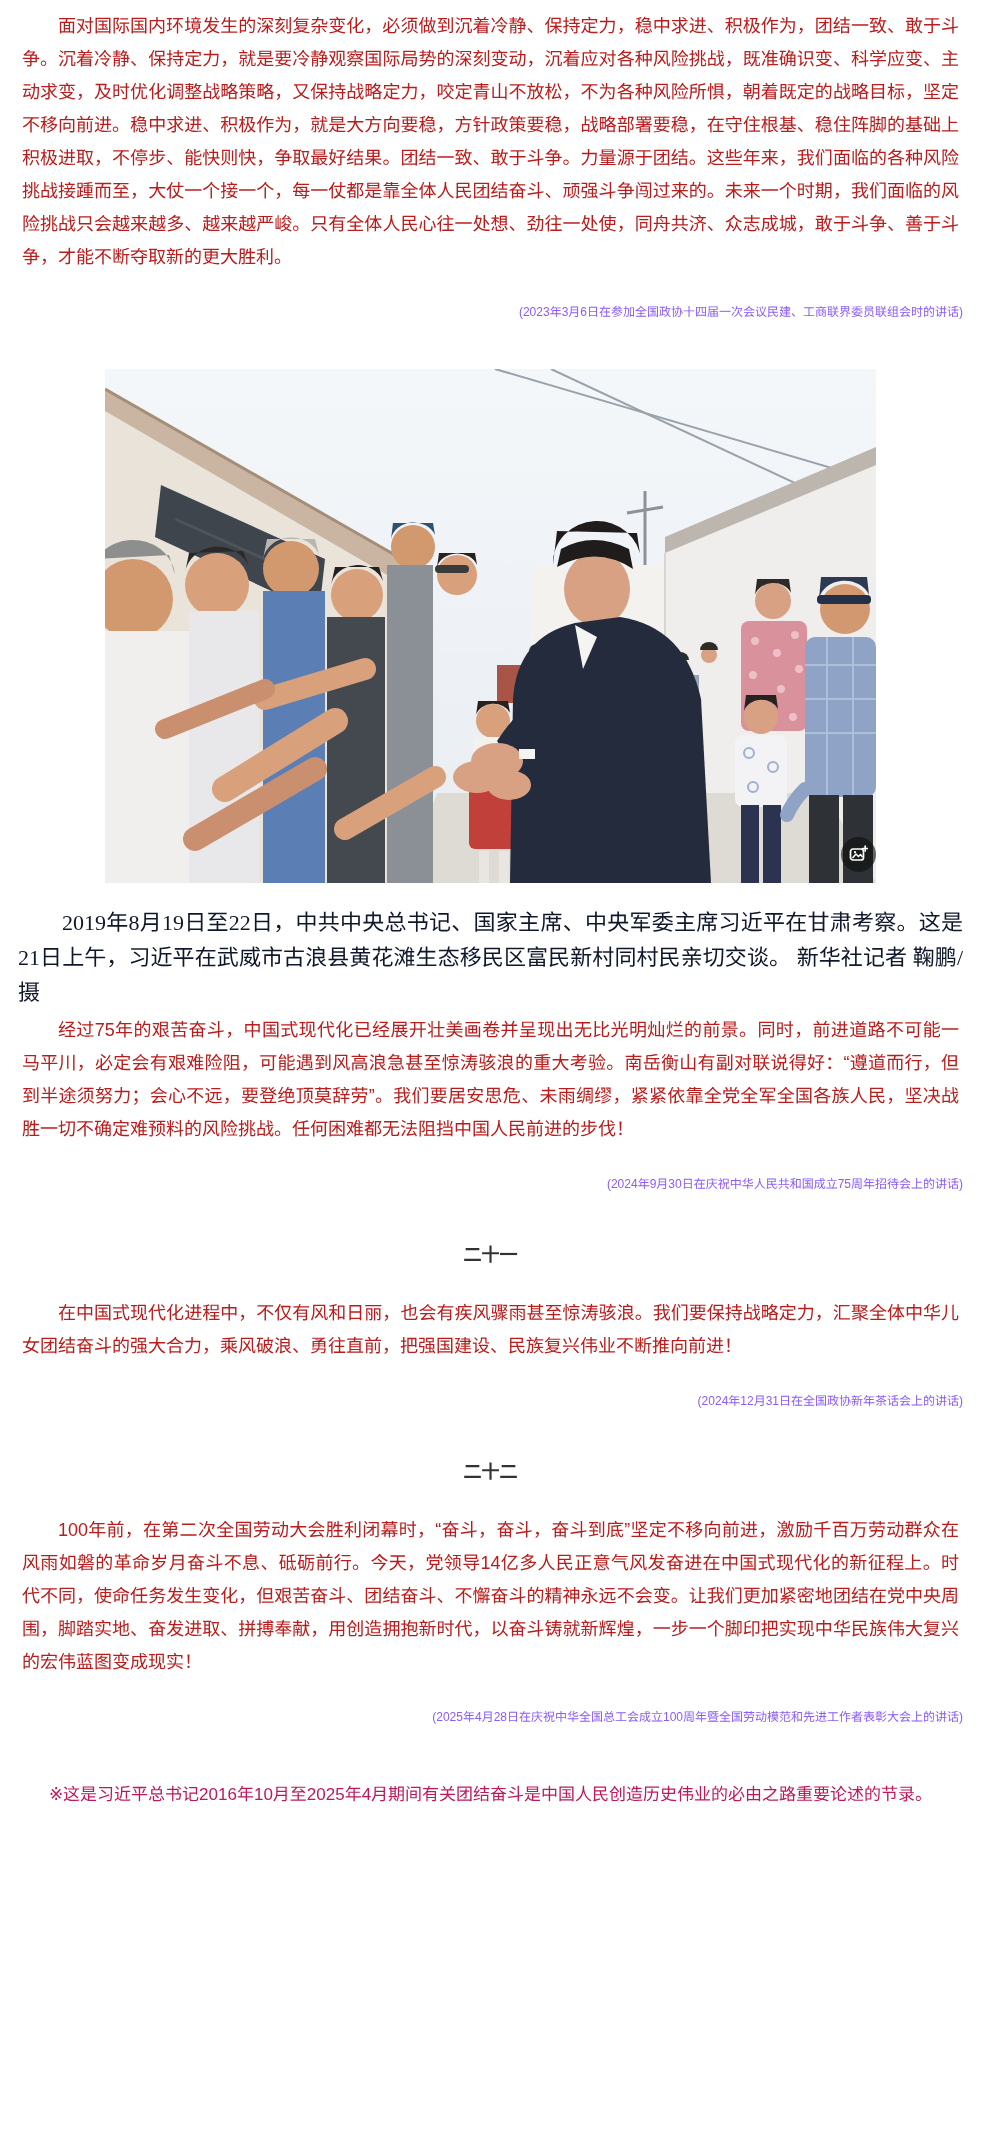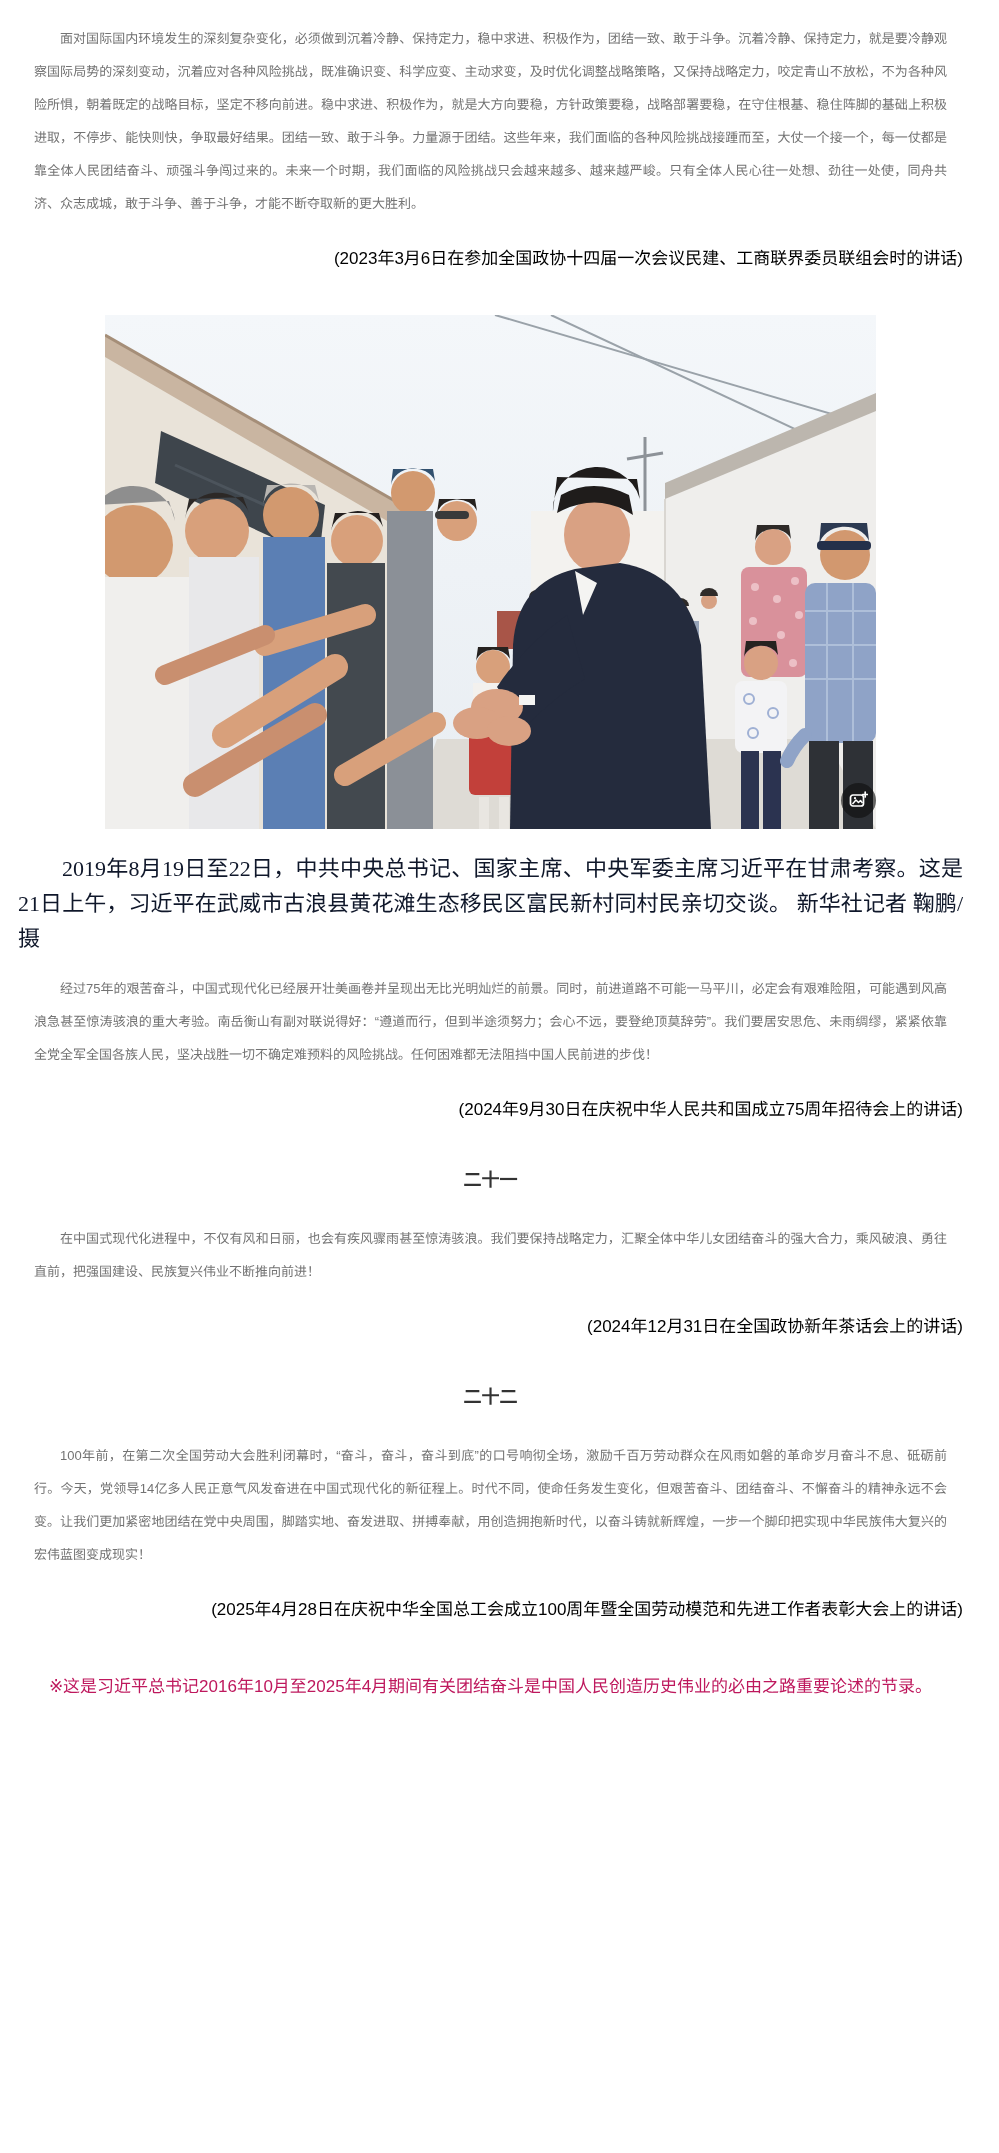--- a/index.html
+++ b/index.html
@@ -4,27 +4,27 @@
 <style>
   html,body{margin:0;padding:0;background:#ffffff;}
   .page{
     width:999px; box-sizing:border-box;
     padding:6px 36px 42px 18px;
     background:#ffffff;
     font-family:"Liberation Sans","DejaVu Sans",sans-serif;
     color:#333333;
   }
   .body-para{
-    margin:16px; font-size:13px; line-height:33px;
-    text-align:justify; text-indent:2em; color:#737373;
+    margin:4px; font-size:18px; line-height:33px;
+    text-align:justify; text-indent:2em; color:#b91c1c;
     word-break:break-all;
   }
   .cite{
-    margin:22px 0 0 0; font-size:17px; line-height:33px;
-    text-align:right; color:#000000;
+    margin:22px 0 0 0; font-size:12px; line-height:33px;
+    text-align:right; color:#8b5cf6;
   }
   .section-num{
     margin:42px 0 30px 0; font-size:18px; line-height:24px;
     text-align:center; font-weight:bold; color:#333333;
   }
   figure.photo-wrap{
     margin:40px auto 0 auto; width:771px; height:514px;
     position:relative; padding:0;
   }
   figure.photo-wrap svg{display:block;}
@@ -240,19 +240,19 @@
   </section>
 
   <section>
     <h2 class="section-num">二十一</h2>
     <p class="body-para">在中国式现代化进程中，不仅有风和日丽，也会有疾风骤雨甚至惊涛骇浪。我们要保持战略定力，汇聚全体中华儿女团结奋斗的强大合力，乘风破浪、勇往直前，把强国建设、民族复兴伟业不断推向前进！</p>
     <p class="cite">(2024年12月31日在全国政协新年茶话会上的讲话)</p>
   </section>
 
   <section>
     <h2 class="section-num">二十二</h2>
-    <p class="body-para">100年前，在第二次全国劳动大会胜利闭幕时，“奋斗，奋斗，奋斗到底”的口号响彻全场，激励千百万劳动群众在风雨如磐的革命岁月奋斗不息、砥砺前行。今天，党领导14亿多人民正意气风发奋进在中国式现代化的新征程上。时代不同，使命任务发生变化，但艰苦奋斗、团结奋斗、不懈奋斗的精神永远不会变。让我们更加紧密地团结在党中央周围，脚踏实地、奋发进取、拼搏奉献，用创造拥抱新时代，以奋斗铸就新辉煌，一步一个脚印把实现中华民族伟大复兴的宏伟蓝图变成现实！</p>
+    <p class="body-para">100年前，在第二次全国劳动大会胜利闭幕时，“奋斗，奋斗，奋斗到底”坚定不移向前进，激励千百万劳动群众在风雨如磐的革命岁月奋斗不息、砥砺前行。今天，党领导14亿多人民正意气风发奋进在中国式现代化的新征程上。时代不同，使命任务发生变化，但艰苦奋斗、团结奋斗、不懈奋斗的精神永远不会变。让我们更加紧密地团结在党中央周围，脚踏实地、奋发进取、拼搏奉献，用创造拥抱新时代，以奋斗铸就新辉煌，一步一个脚印把实现中华民族伟大复兴的宏伟蓝图变成现实！</p>
     <p class="cite">(2025年4月28日在庆祝中华全国总工会成立100周年暨全国劳动模范和先进工作者表彰大会上的讲话)</p>
   </section>
 
   <p class="footnote">※这是习近平总书记2016年10月至2025年4月期间有关团结奋斗是中国人民创造历史伟业的必由之路重要论述的节录。</p>
 
 </div>
 
 </body></html>

